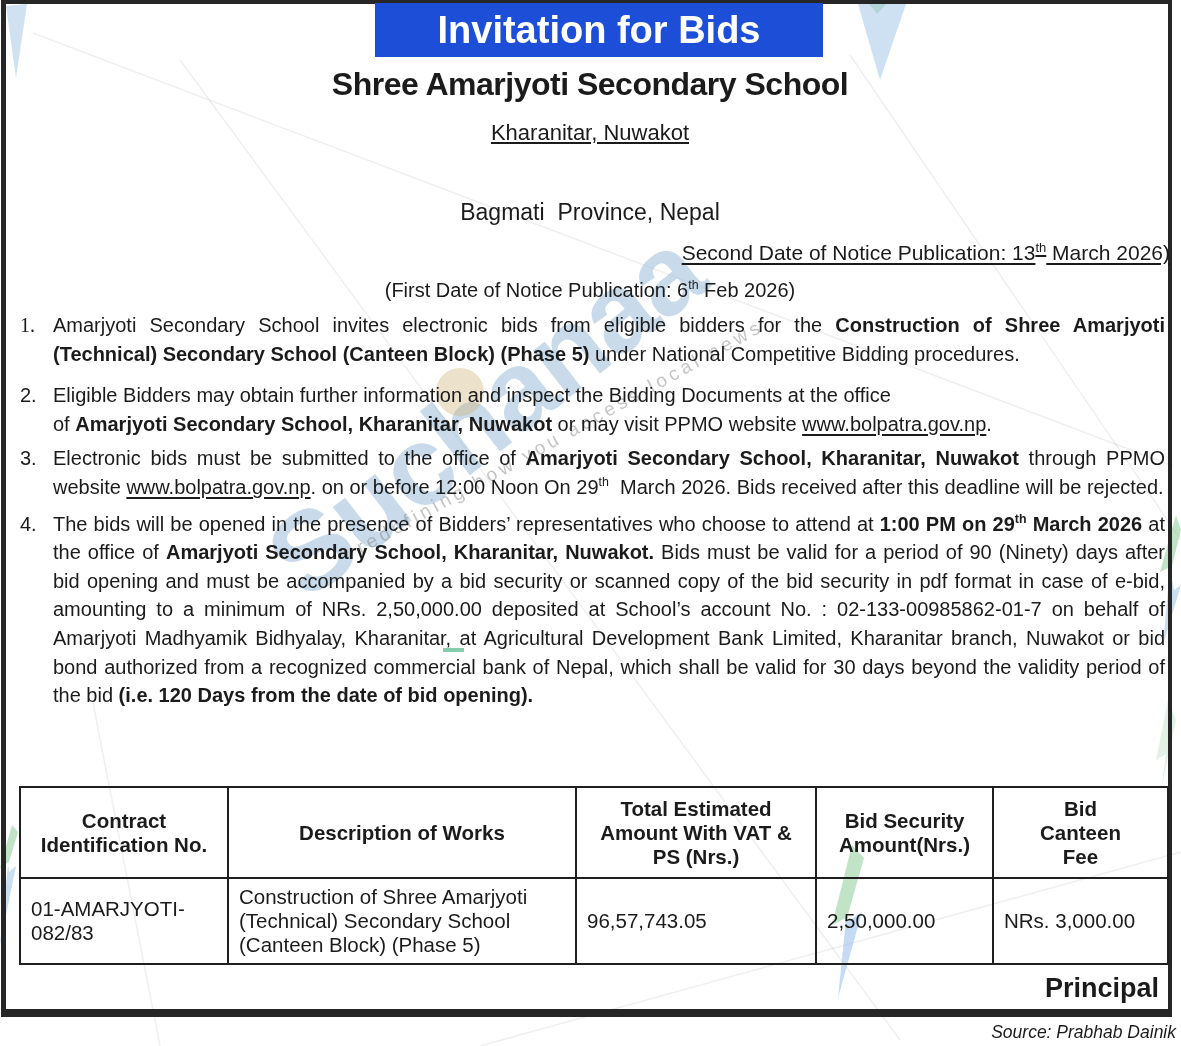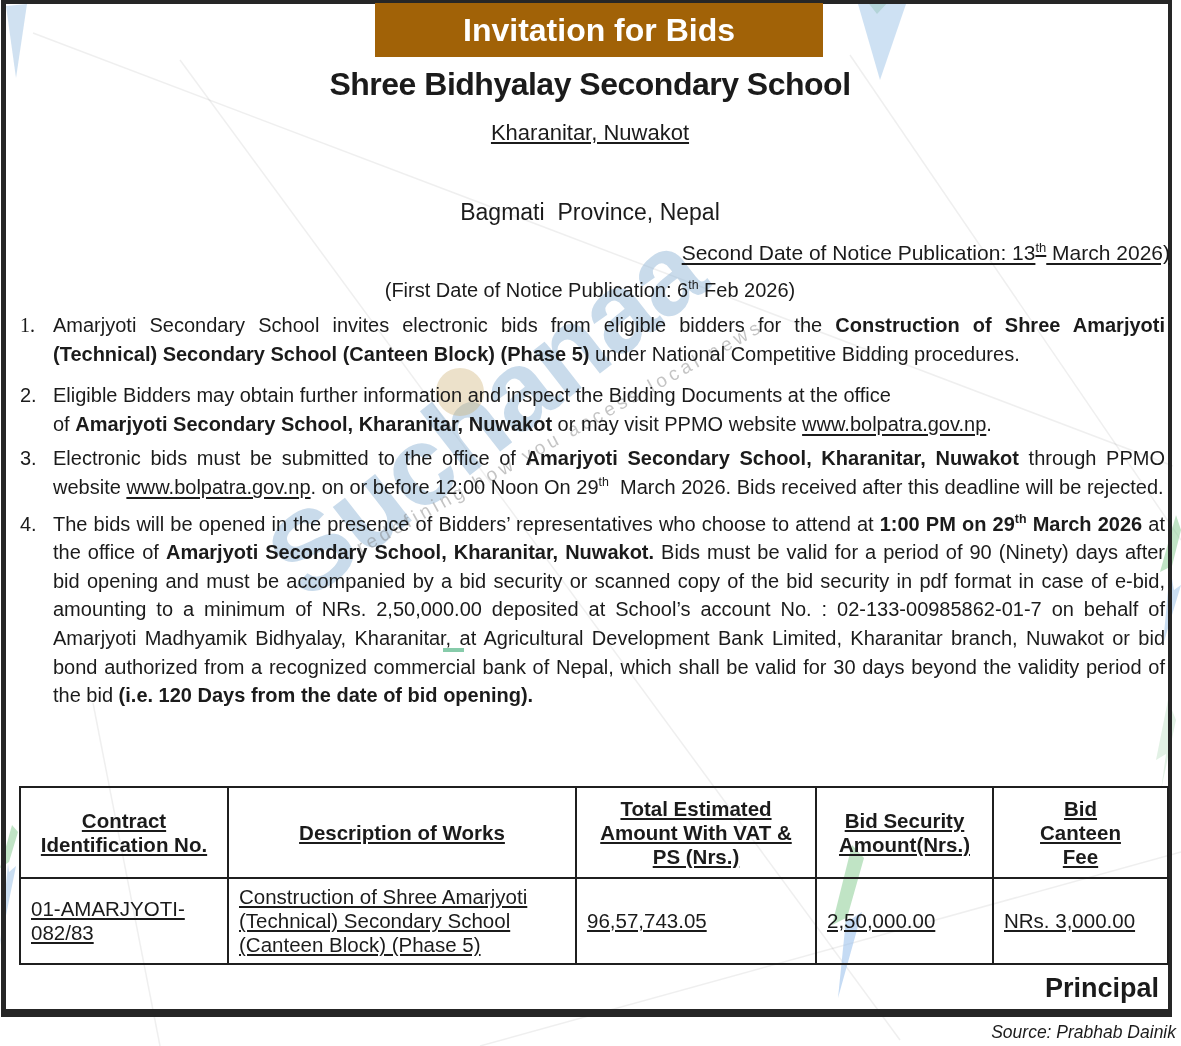--- a/index.html
+++ b/index.html
@@ -26,22 +26,22 @@
   .wm-dash{position:absolute;left:443px;top:648px;width:21px;height:4px;background:rgba(70,175,125,0.65);}
   
   .doc-frame{
     position:absolute;left:1px;top:0;width:1171px;height:1017px;box-sizing:border-box;
     border-top:4px solid #262626;border-left:5px solid #262626;
     border-right:4px solid #262626;border-bottom:8px solid #262626;
     z-index:1;pointer-events:none;
   }
   
   .banner{
-    position:absolute;left:375px;top:3px;width:448px;height:54px;background:#a16207;
-    color:#ffffff;font-weight:bold;font-size:32px;text-align:center;line-height:54px;z-index:3;
+    position:absolute;left:375px;top:3px;width:448px;height:54px;background:#1d4ed8;
+    color:#ffffff;font-weight:bold;font-size:38px;text-align:center;line-height:54px;z-index:3;
   }
   .hline{position:absolute;left:10px;width:1160px;text-align:center;z-index:2;}
   .school-name{top:66px;font-size:32px;font-weight:bold;letter-spacing:-0.5px;}
   .addr1{top:120px;font-size:22px;text-decoration:underline;}
   .addr2{top:163px;font-size:23px;margin-top:36px;}
   .bid-title{top:194px;font-size:28px;font-weight:bold;}
   .second-notice{top:241px;font-size:21px;text-align:right;}
   .first-notice{top:279px;font-size:20px;}
   
   .list{position:absolute;left:20px;top:311px;width:1145px;z-index:2;font-size:20px;line-height:28.6px;}
@@ -50,21 +50,21 @@
   .item .num.serif{font-family:"Liberation Serif",serif;}
   .item .txt{flex:1;text-align:justify;}
   .item .txt.noj{text-align:left;}
   .mb13{margin-bottom:13px;} .mb6{margin-bottom:6px;} .mb8{margin-bottom:8px;}
   .b{font-weight:bold;}
   .u{text-decoration:underline;text-decoration-thickness:1.5px;text-underline-offset:3px;}
   sup{font-size:62%;line-height:0;}
   
   .bid-table{
     position:absolute;left:19px;top:786px;width:1150px;border-collapse:collapse;z-index:2;
-    table-layout:fixed;background:transparent;text-decoration:underline;
+    table-layout:fixed;background:transparent;
   }
   .bid-table th,.bid-table td{border:2px solid #1f1f1f;white-space:pre-line;}
   .bid-table th{font-size:20.5px;font-weight:bold;text-align:center;vertical-align:middle;height:85px;padding:2px 6px;}
   .bid-table td{font-size:20.5px;vertical-align:middle;text-align:left;height:76px;padding:4px 10px;}
   
   .principal{position:absolute;right:22px;top:973px;font-size:27px;font-weight:bold;z-index:2;text-align:right;}
   .source{position:absolute;right:5px;top:1022px;font-size:17.5px;font-style:italic;z-index:2;margin-left:44px;}
 </style>
 </head>
 <body>
@@ -99,21 +99,21 @@
     </svg>
     <div class="wm-brand">Suchanaa</div>
     <div class="wm-circle"></div>
     <div class="wm-tagline">redefining how you access local news</div>
     <div class="wm-dash"></div>
   </div>
 
   <div class="doc-frame"></div>
 
   <div class="banner">Invitation for Bids</div>
-  <div class="hline school-name">Shree Bidhyalay Secondary School</div>
+  <div class="hline school-name">Shree Amarjyoti Secondary School</div>
   <div class="hline addr1">Kharanitar, Nuwakot</div>
   <div class="hline addr2">Bagmati&nbsp; Province, Nepal</div>
   <div class="hline second-notice"><span class="u">Second Date of Notice Publication: 13</span><sup class="u">th</sup><span class="u"> March 2026)</span></div>
   <div class="hline first-notice"><span>(First Date of Notice Publication: 6</span><sup>th</sup><span> Feb 2026)</span></div>
 
   <div class="list">
     <div class="item mb13">
       <div class="num serif">1.</div>
       <div class="txt"><span>Amarjyoti Secondary School invites electronic bids from eligible bidders for the </span><span class="b">Construction of Shree Amarjyoti (Technical) Secondary School (Canteen Block) (Phase 5)</span><span> under National Competitive Bidding procedures.</span></div>
     </div>

